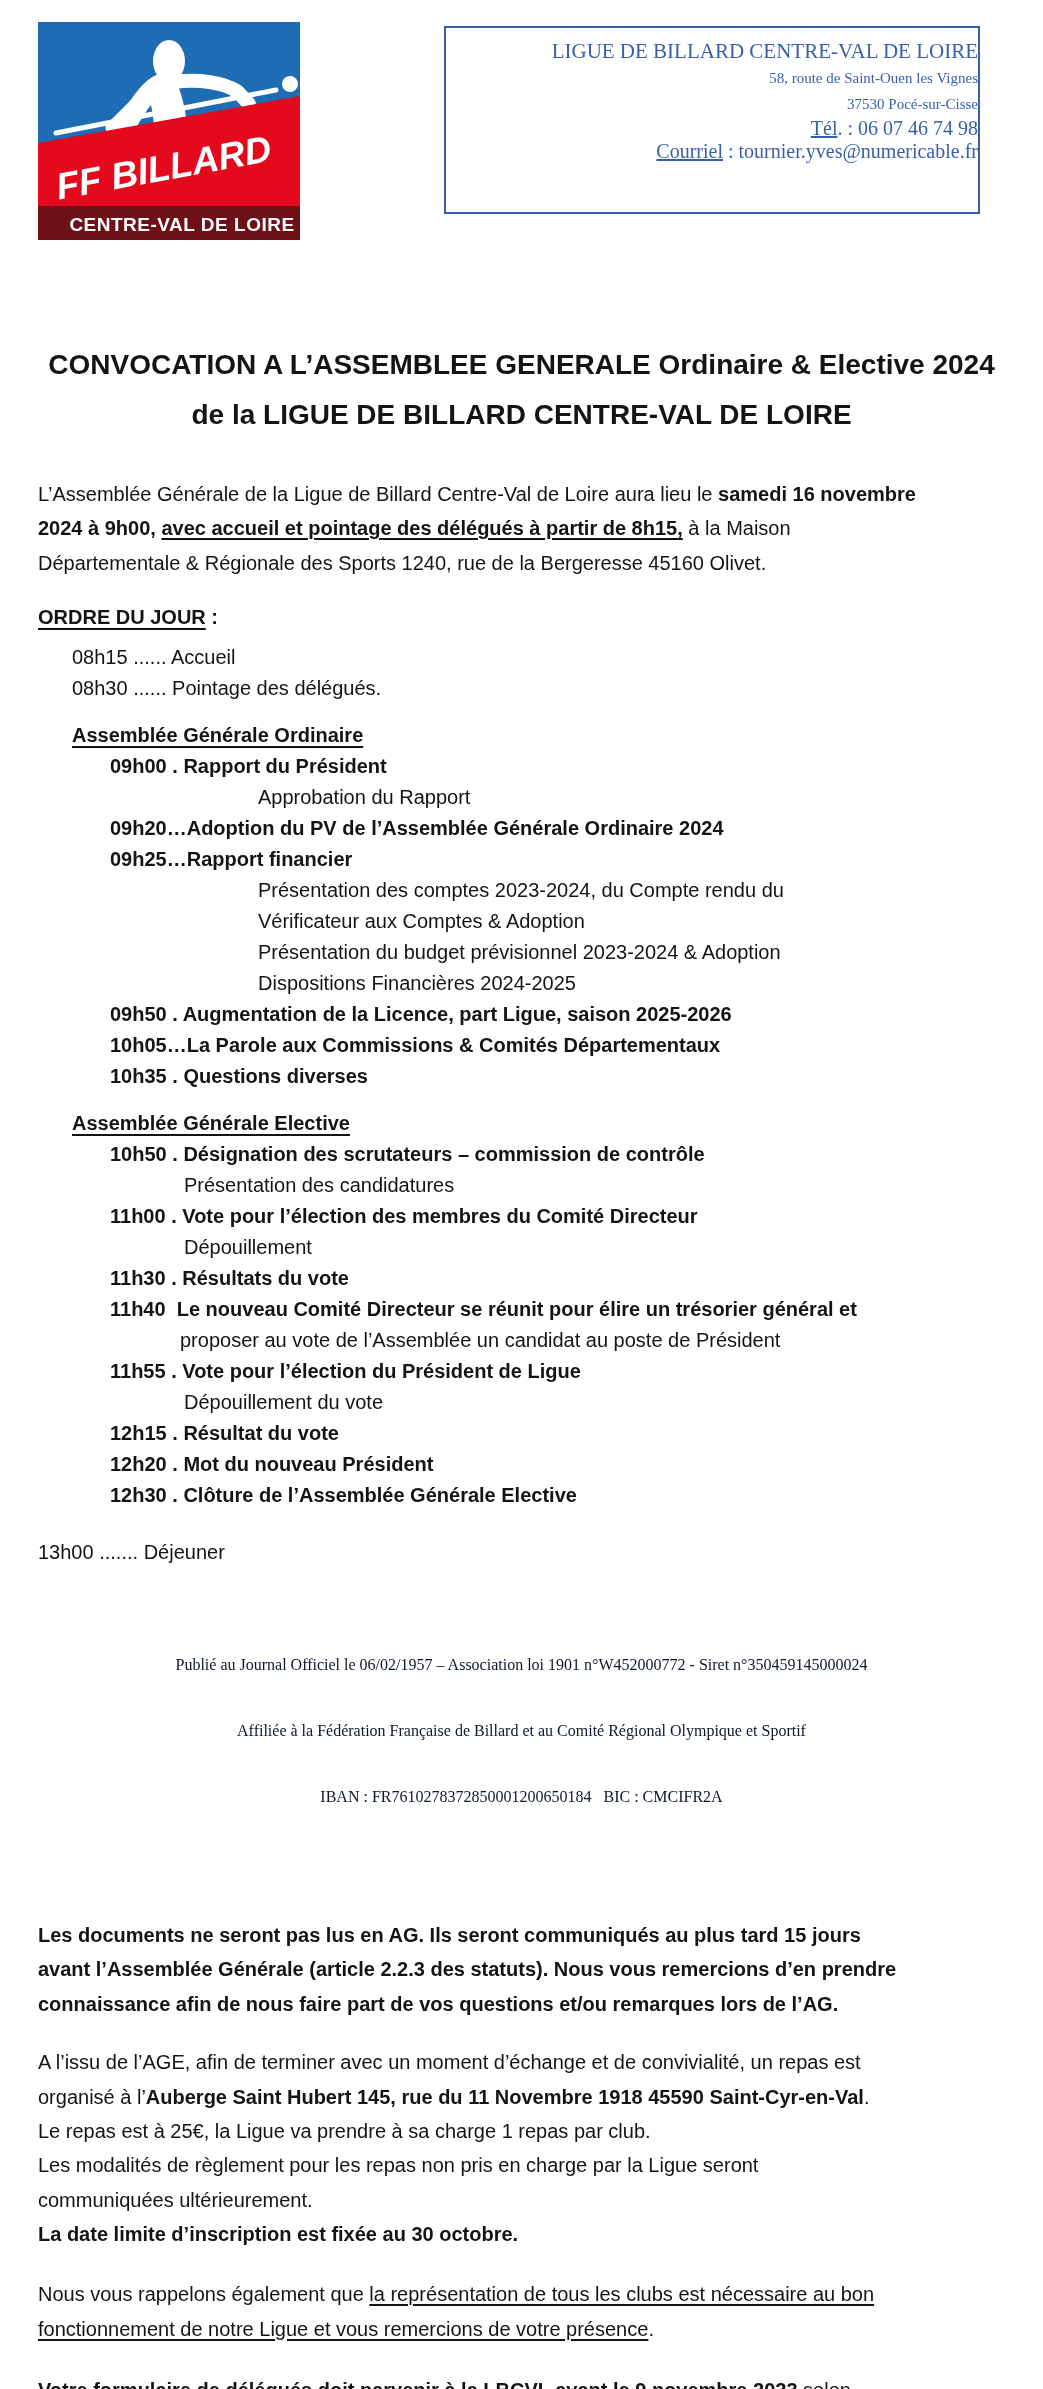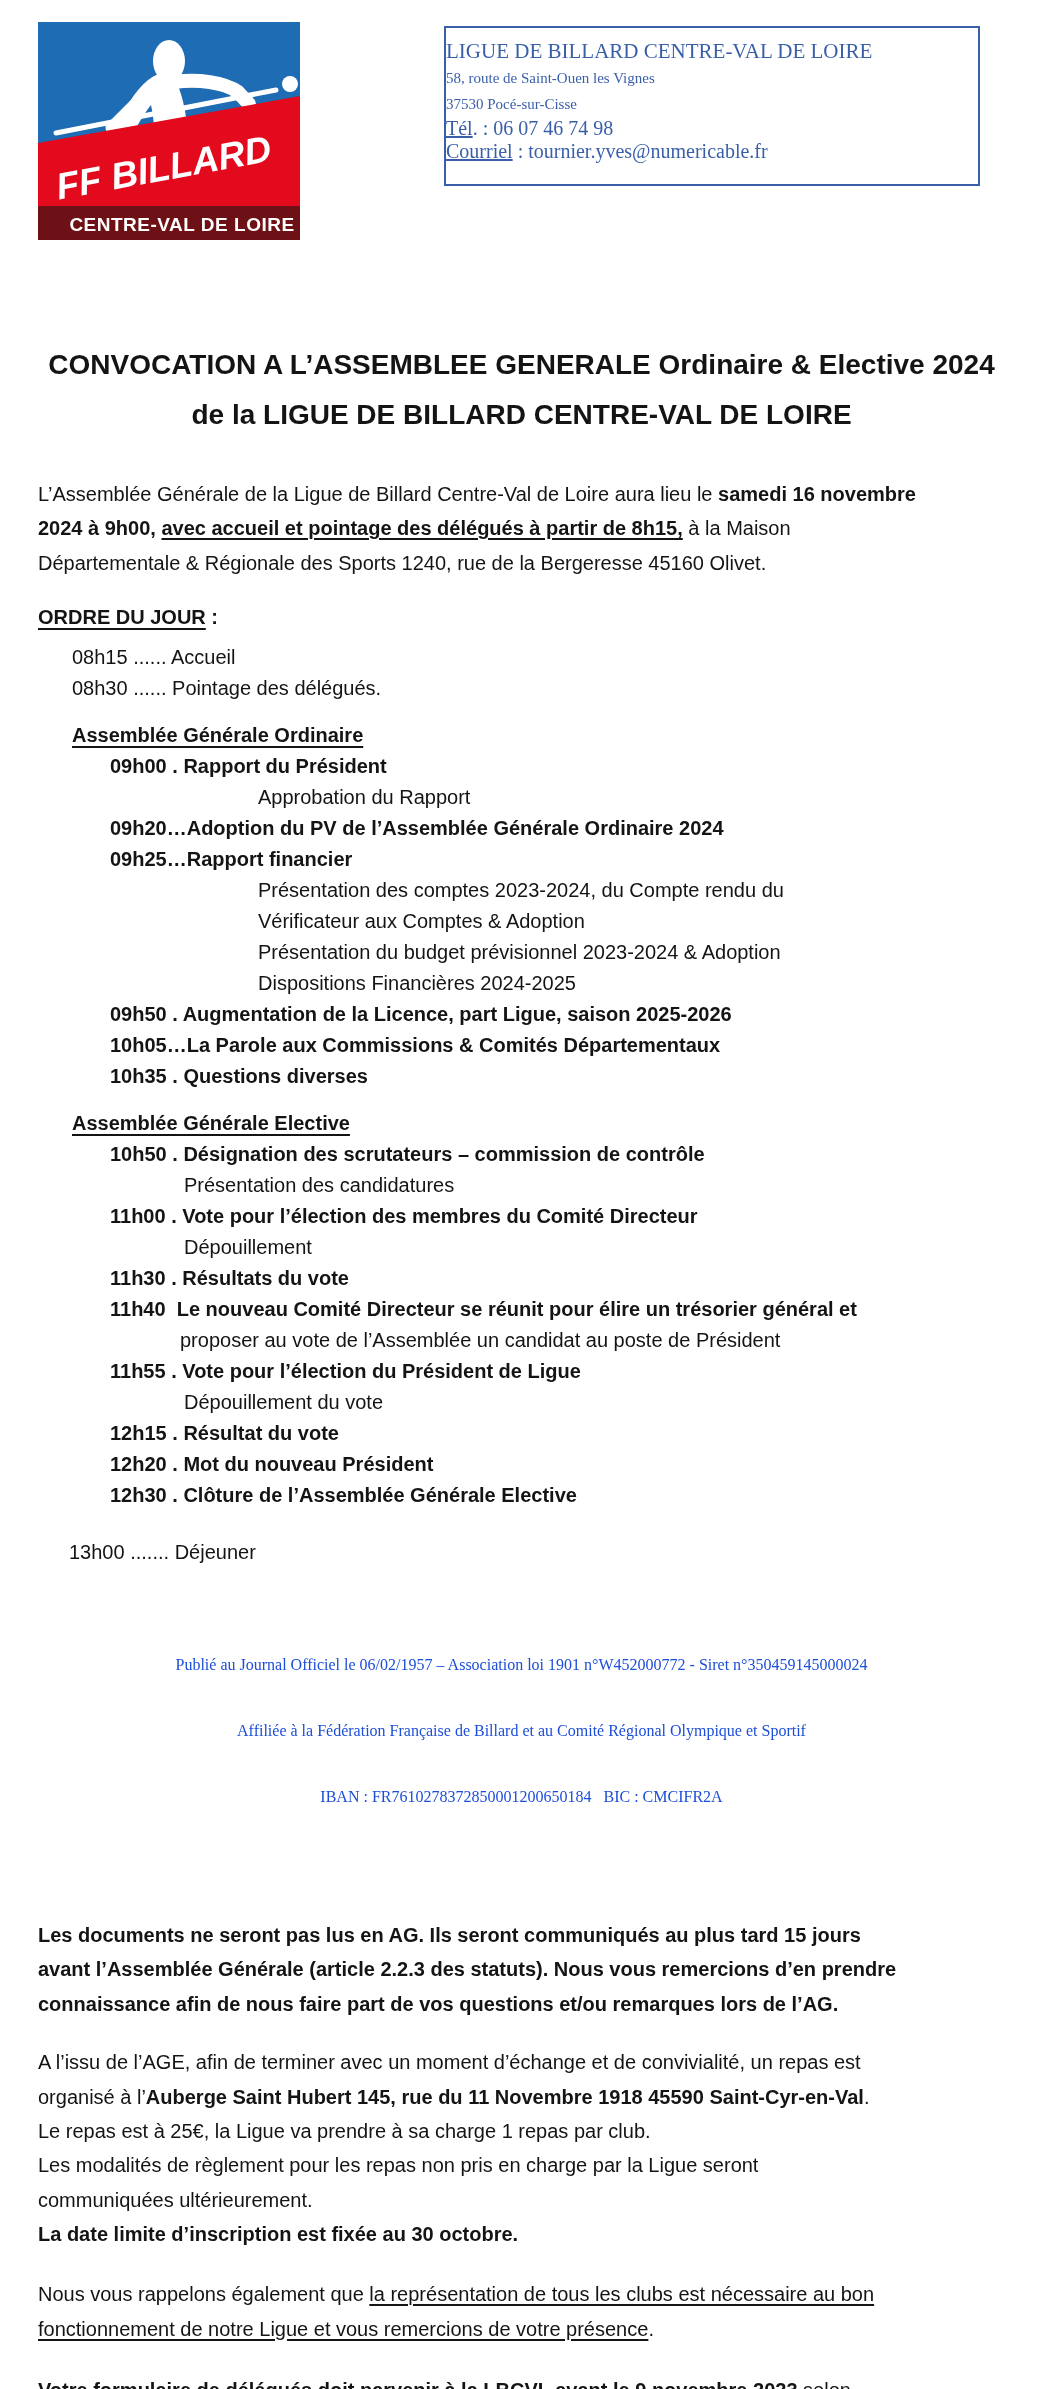--- a/index.html
+++ b/index.html
@@ -12,25 +12,25 @@
     background:#ffffff;
     font-family:"Liberation Sans", sans-serif;
     font-size:20px; line-height:1.55;
     color:#141414;
   }
   
   .header { position:relative; height:218px; }
   .logo-svg { position:absolute; left:0; top:0; width:262px; height:218px; display:block; }
   .contact-box {
     position:absolute; left:406px; top:4px;
-    width:536px; height:160px; box-sizing:border-box;
+    width:536px; height:188px; box-sizing:border-box;
     border:2px solid #3a5fa9;
     color:#3a5fa9;
     font-family:"Liberation Serif", serif;
-    text-align:left;
+    text-align:right;
     padding-top:9px;
   }
   .contact-box .org   { font-size:21px; line-height:28px; }
   .contact-box .addr  { font-size:15px; line-height:26px; }
   .contact-box .small { font-size:20px; line-height:23px; }
   .u { text-decoration:underline; }
   
   .title {
     margin-top:100px; margin-right:38px;
     text-align:center;
@@ -46,28 +46,28 @@
   
   .agenda { margin-top:9px; }
   .ag { white-space:pre-wrap; line-height:31px; }
   .ag.a  { margin-left:34px; }
   .ag.h  { margin-left:34px; margin-top:16px; font-weight:bold;
            text-decoration:underline; text-decoration-thickness:2px; text-underline-offset:4px; }
   .ag.b  { margin-left:72px; }
   .ag.c  { margin-left:146px; }
   .ag.c2 { margin-left:142px; }
   .ag.d  { margin-left:220px; }
-  .lunch { margin-top:26px; margin-left:31px; white-space:pre-wrap; line-height:31px; }
+  .lunch { margin-top:26px; white-space:pre-wrap; line-height:31px; }
   
   .legal {
     margin-top:42px; margin-right:38px;
     text-align:center;
     font-family:"Liberation Serif", serif;
     font-size:16px; line-height:22px;
-    color:#1d4ed8;
+    color:#0f172a;
     white-space:pre-wrap;
   }
   
   .documents { margin-top:66px;font-weight:bold; }
   .meal      { margin-top:24px; }
   .reminder  { margin-top:26px; }
   .reminder .ru { text-decoration:underline; text-underline-offset:3px; }
   .form      { margin-top:27px; }
 </style>
 </head>

